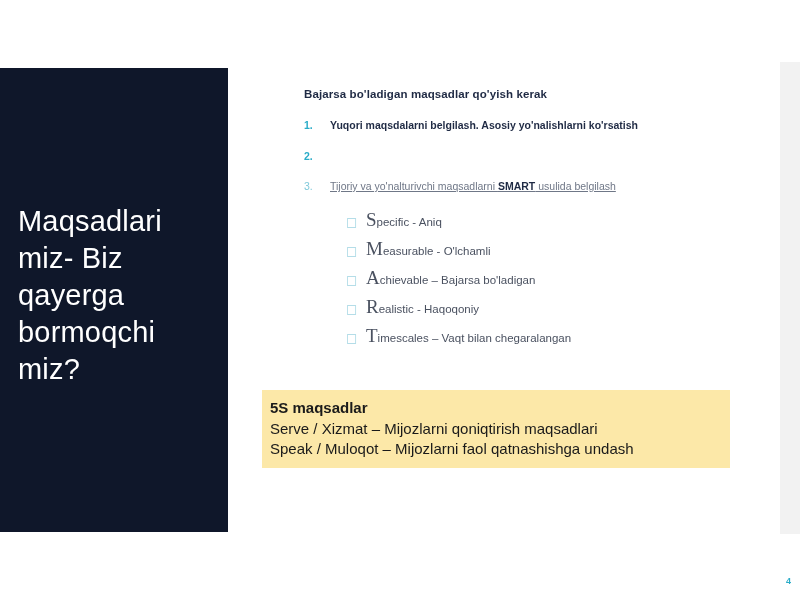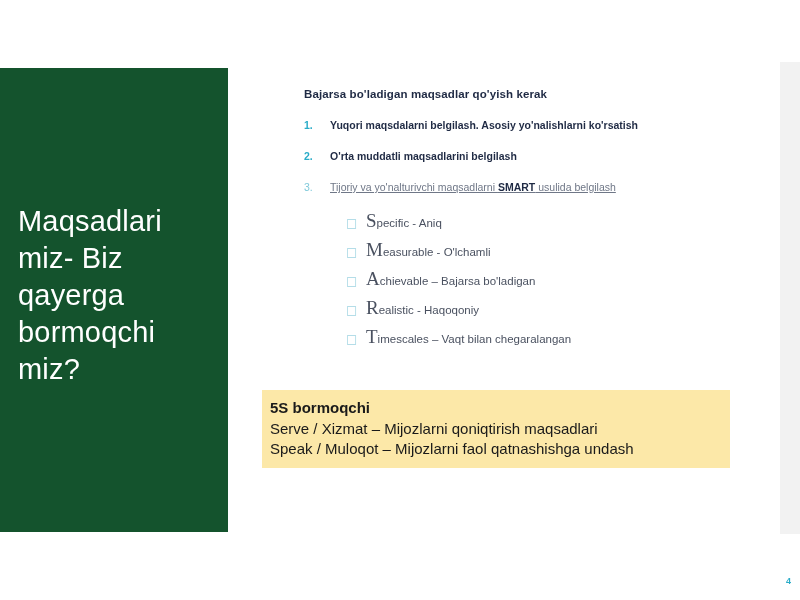--- a/index.html
+++ b/index.html
@@ -20,21 +20,21 @@
     background: #ffffff;
     overflow: hidden;
   }
   
   .title-block {
     position: absolute;
     left: 0px;
     top: 68px;
     width: 228px;
     height: 464px;
-    background: #14532d;
+    background: #0f172a;
   }
   .title-text {
     position: absolute;
     left: 18px;
     top: 135px;
     width: 200px;
     color: #ffffff;
     font-size: 29px;
     line-height: 37px;
     font-weight: 400;
@@ -168,21 +168,20 @@
   <div class="content">
     <div class="heading">Bajarsa bo'ladigan maqsadlar qo'yish kerak</div>
 
     <div class="num-item">
       <span class="num-marker">1.</span>
       <span class="num-text">Yuqori maqsdalarni belgilash. Asosiy yo'nalishlarni ko'rsatish</span>
     </div>
 
     <div class="num-item">
       <span class="num-marker">2.</span>
-      <span class="num-text">O'rta muddatli maqsadlarini belgilash</span>
     </div>
 
     <div class="num-item faded">
       <span class="num-marker">3.</span>
       <span class="num-text"><span>Tijoriy va yo'nalturivchi maqsadlarni </span><b>SMART</b><span> usulida belgilash</span></span>
     </div>
 
     <div class="smart-list">
       <div class="smart-item">
         <span class="smart-bullet">□</span>
@@ -206,20 +205,20 @@
       </div>
       <div class="smart-item">
         <span class="smart-bullet">□</span>
         <span class="smart-cap">T</span>
         <span class="smart-rest">imescales – Vaqt bilan chegaralangan</span>
       </div>
     </div>
   </div>
 
   <div class="callout">
-    <div class="callout-title">5S bormoqchi</div>
+    <div class="callout-title">5S maqsadlar</div>
     <div class="callout-line">Serve / Xizmat – Mijozlarni qoniqtirish maqsadlari</div>
     <div class="callout-line">Speak / Muloqot – Mijozlarni faol qatnashishga undash</div>
   </div>
 
   <div class="page-number">4</div>
 
 </div>
 
 </body></html>

